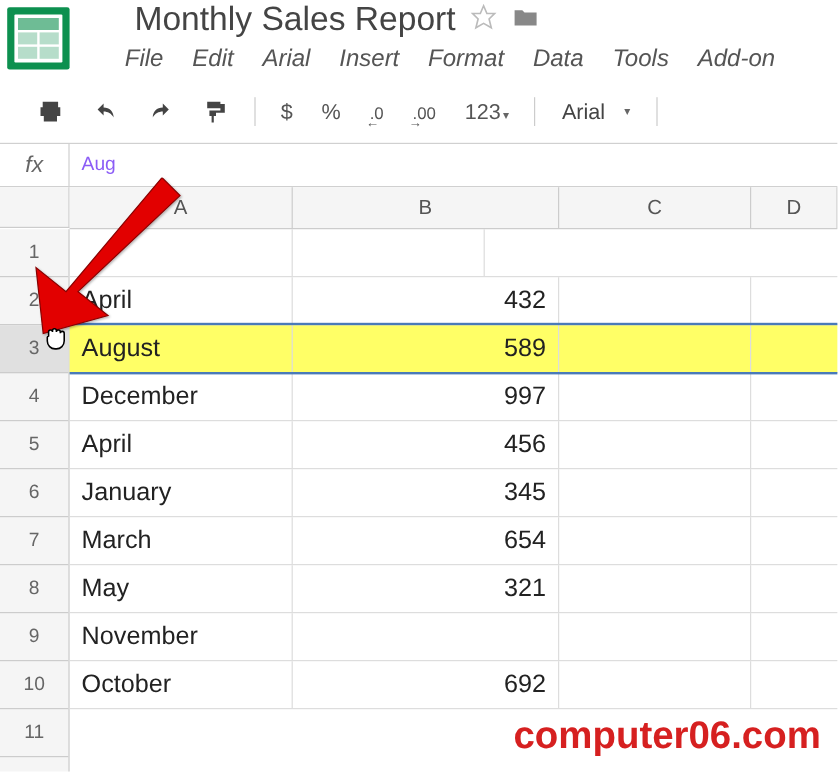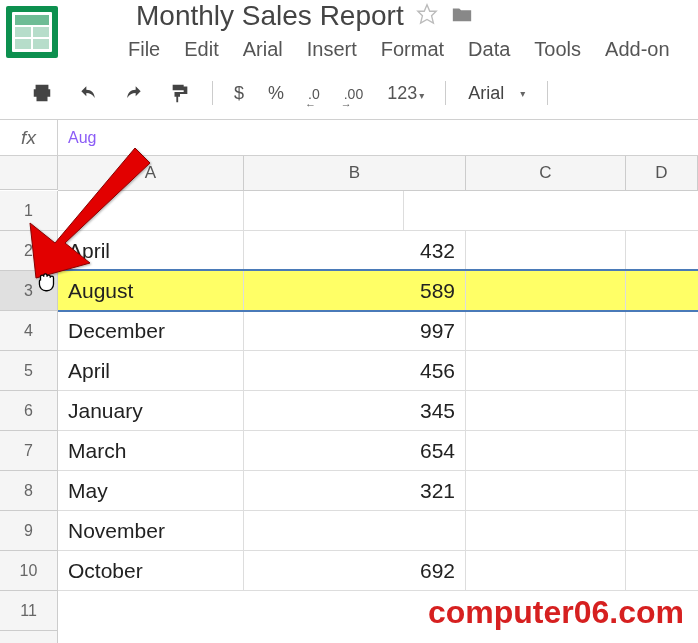--- a/index.html
+++ b/index.html
@@ -1,27 +1,27 @@
 <!DOCTYPE html>
 <html><head>
   <meta charset="utf-8">
   <style>
     * { box-sizing: border-box; margin: 0; padding: 0; }
     body { font-family: Arial, sans-serif; background: #fff; width: 698px; height: 643px; overflow: hidden; position: relative; }
     
-    .header { padding: 0 0 4px 0; margin-left: 24px; }
+    .header { padding: 0 0 4px 0; }
     .title-row { display: flex; align-items: center; gap: 12px; padding: 0 0 2px 60px; }
     .logo { width: 52px; height: 52px; background: #0d904f; position: absolute; top: 6px; left: 6px; border-radius: 2px; display: flex; align-items: center; justify-content: center; }
     .logo-inner { width: 40px; height: 40px; background: #fff; border-radius: 1px; display: grid; grid-template-columns: 1fr 1fr; grid-template-rows: repeat(3, 1fr); gap: 2px; padding: 3px; }
     .logo-inner span { background: #0d904f; opacity: 0.3; }
     .logo-inner span:first-child { grid-column: 1 / 3; opacity: 0.6; }
     .doc-title { font-size: 28px; color: #444; font-weight: 400; }
     .star-icon, .folder-icon { color: #999; cursor: pointer; }
     
-    .menu-bar { display: flex; gap: 24px; padding: 4px 0 0 104px; font-size: 20px; color: #555; }
+    .menu-bar { display: flex; gap: 24px; padding: 4px 0 0 104px; font-size: 20px; color: #555; font-style: italic; }
     .menu-item { cursor: pointer; }
     
     .toolbar { display: flex; align-items: center; gap: 18px; padding: 16px 0 14px 28px; border-bottom: 1px solid #d0d0d0; }
     .tb-icon { width: 28px; height: 24px; display: flex; align-items: center; justify-content: center; cursor: pointer; color: #444; }
     .divider { width: 1px; height: 24px; background: #ccc; }
     .tb-text { font-size: 18px; color: #555; cursor: pointer; padding: 0 3px; }
     .dropdown-arrow { font-size: 10px; color: #666; margin-left: 2px; }
     .font-select { font-size: 18px; color: #444; cursor: pointer; padding: 0 4px; display: flex; align-items: center; gap: 14px; }
     
     .formula-bar { display: flex; align-items: center; border-bottom: 1px solid #d0d0d0; height: 36px; justify-content: space-between; }

